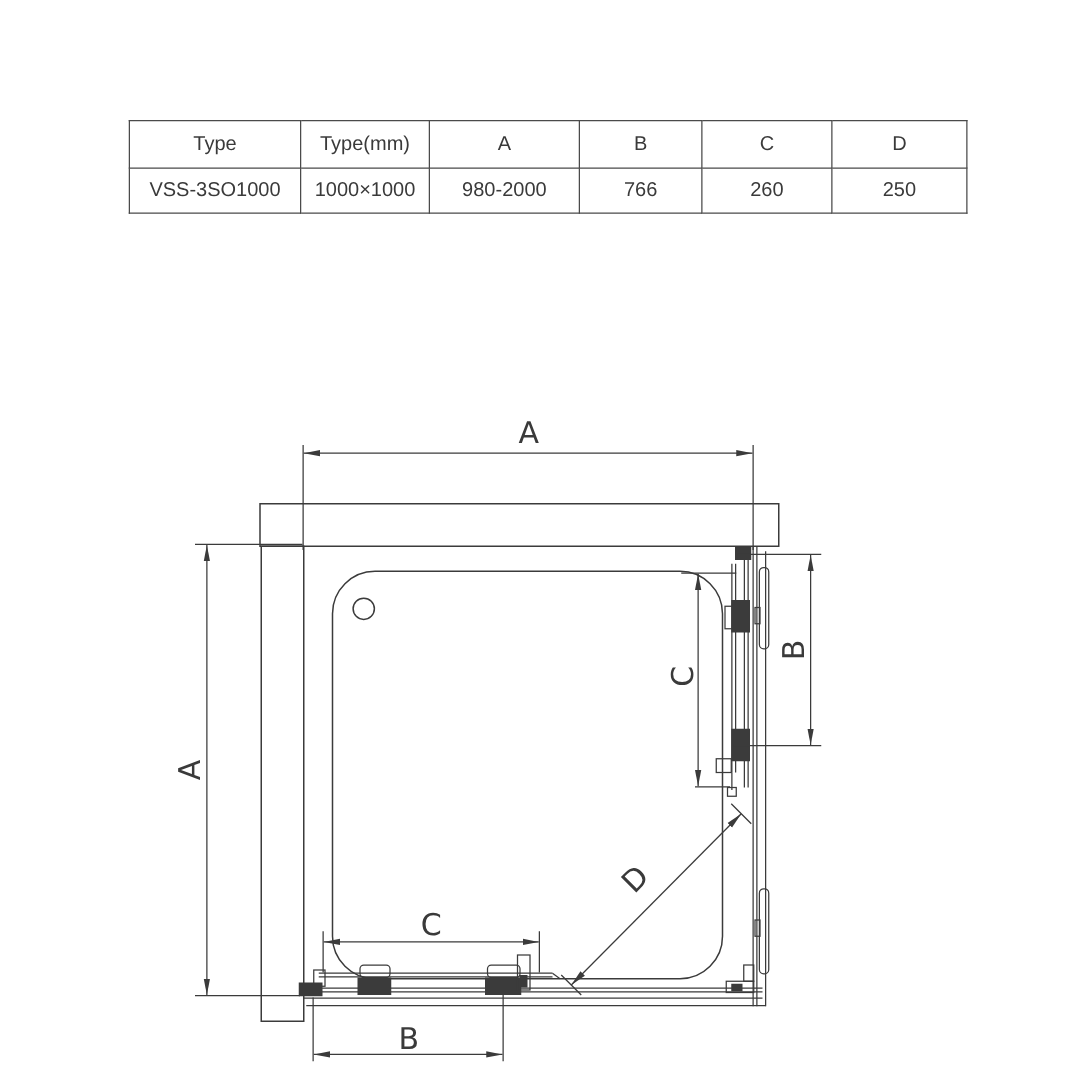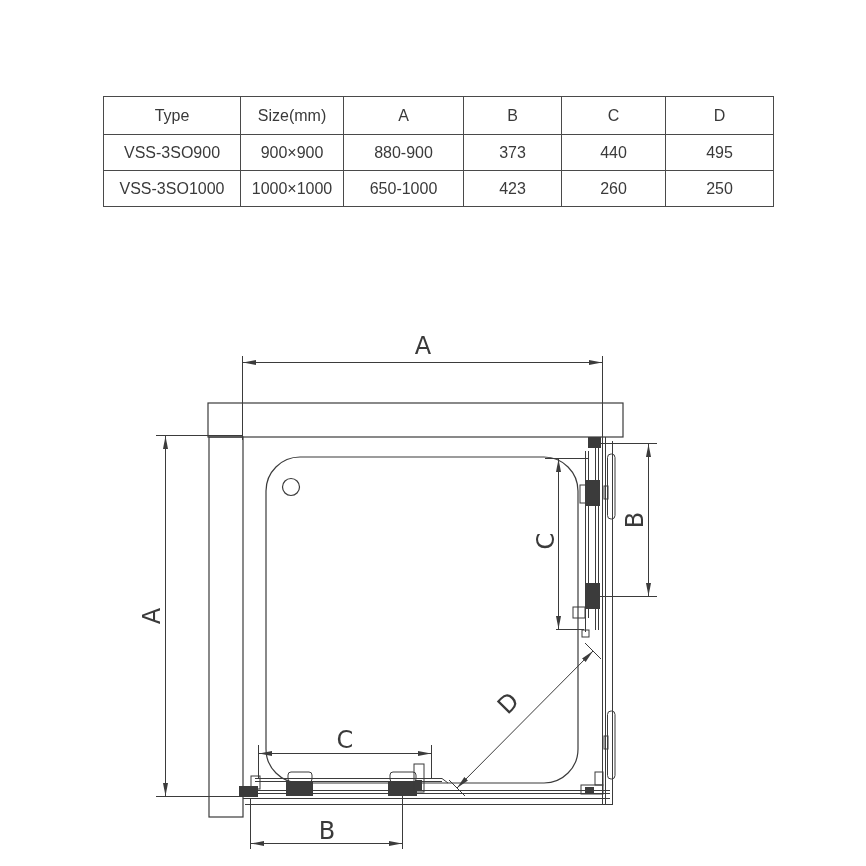--- a/index.html
+++ b/index.html
@@ -30,41 +30,33 @@
       <col style="width:137px">
         <col style="width:103px">
         <col style="width:120px">
       <col style="width:98px">
         <col style="width:104px">
         <col style="width:108px">
     </colgroup>
     <thead>
       <tr>
         <th>Type</th>
-        <th>Size(mm)</th>
+        <th>Type(mm)</th>
         <th>A</th>
         <th>B</th>
         <th>C</th>
         <th>D</th>
       </tr>
     </thead>
     <tbody>
       <tr>
-        <td>VSS-3SO900</td>
-        <td>900×900</td>
-        <td>880-900</td>
-        <td>373</td>
-        <td>440</td>
-        <td>495</td>
-      </tr>
-      <tr>
         <td>VSS-3SO1000</td>
         <td>1000×1000</td>
-        <td>650-1000</td>
-        <td>423</td>
+        <td>980-2000</td>
+        <td>766</td>
         <td>260</td>
         <td>250</td>
       </tr>
     </tbody>
   </table>
 
   <svg class="drawing" width="866" height="866" viewBox="0 0 866 866">
     <defs>
       <marker id="arr" markerWidth="14" markerHeight="7" refX="13" refY="3.5" orient="auto-start-reverse" markerUnits="strokeWidth">
         <path d="M0,1 L13,3.5 L0,6 Z" fill="#3b3b3b"></path>

